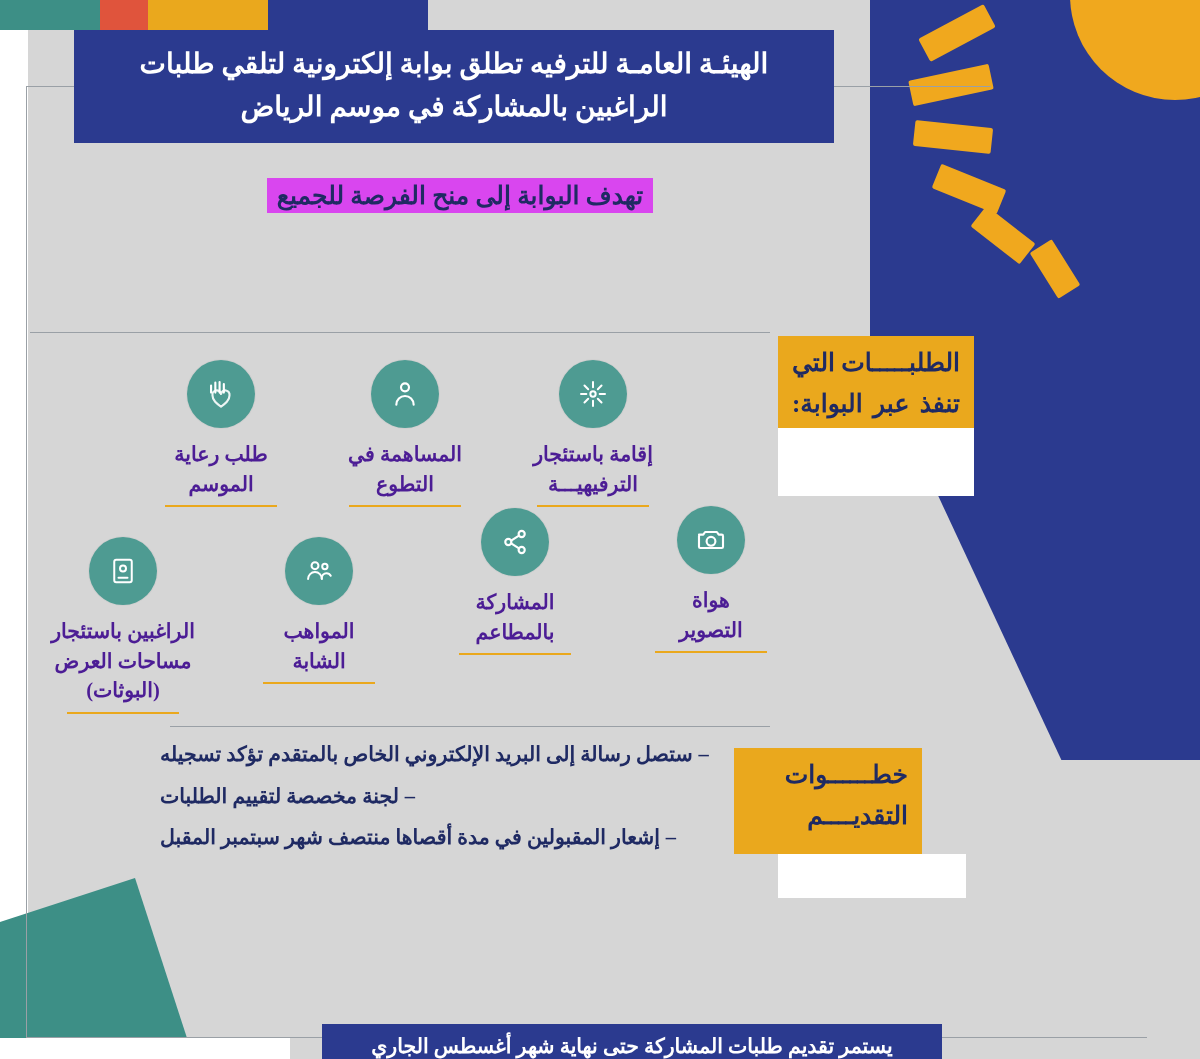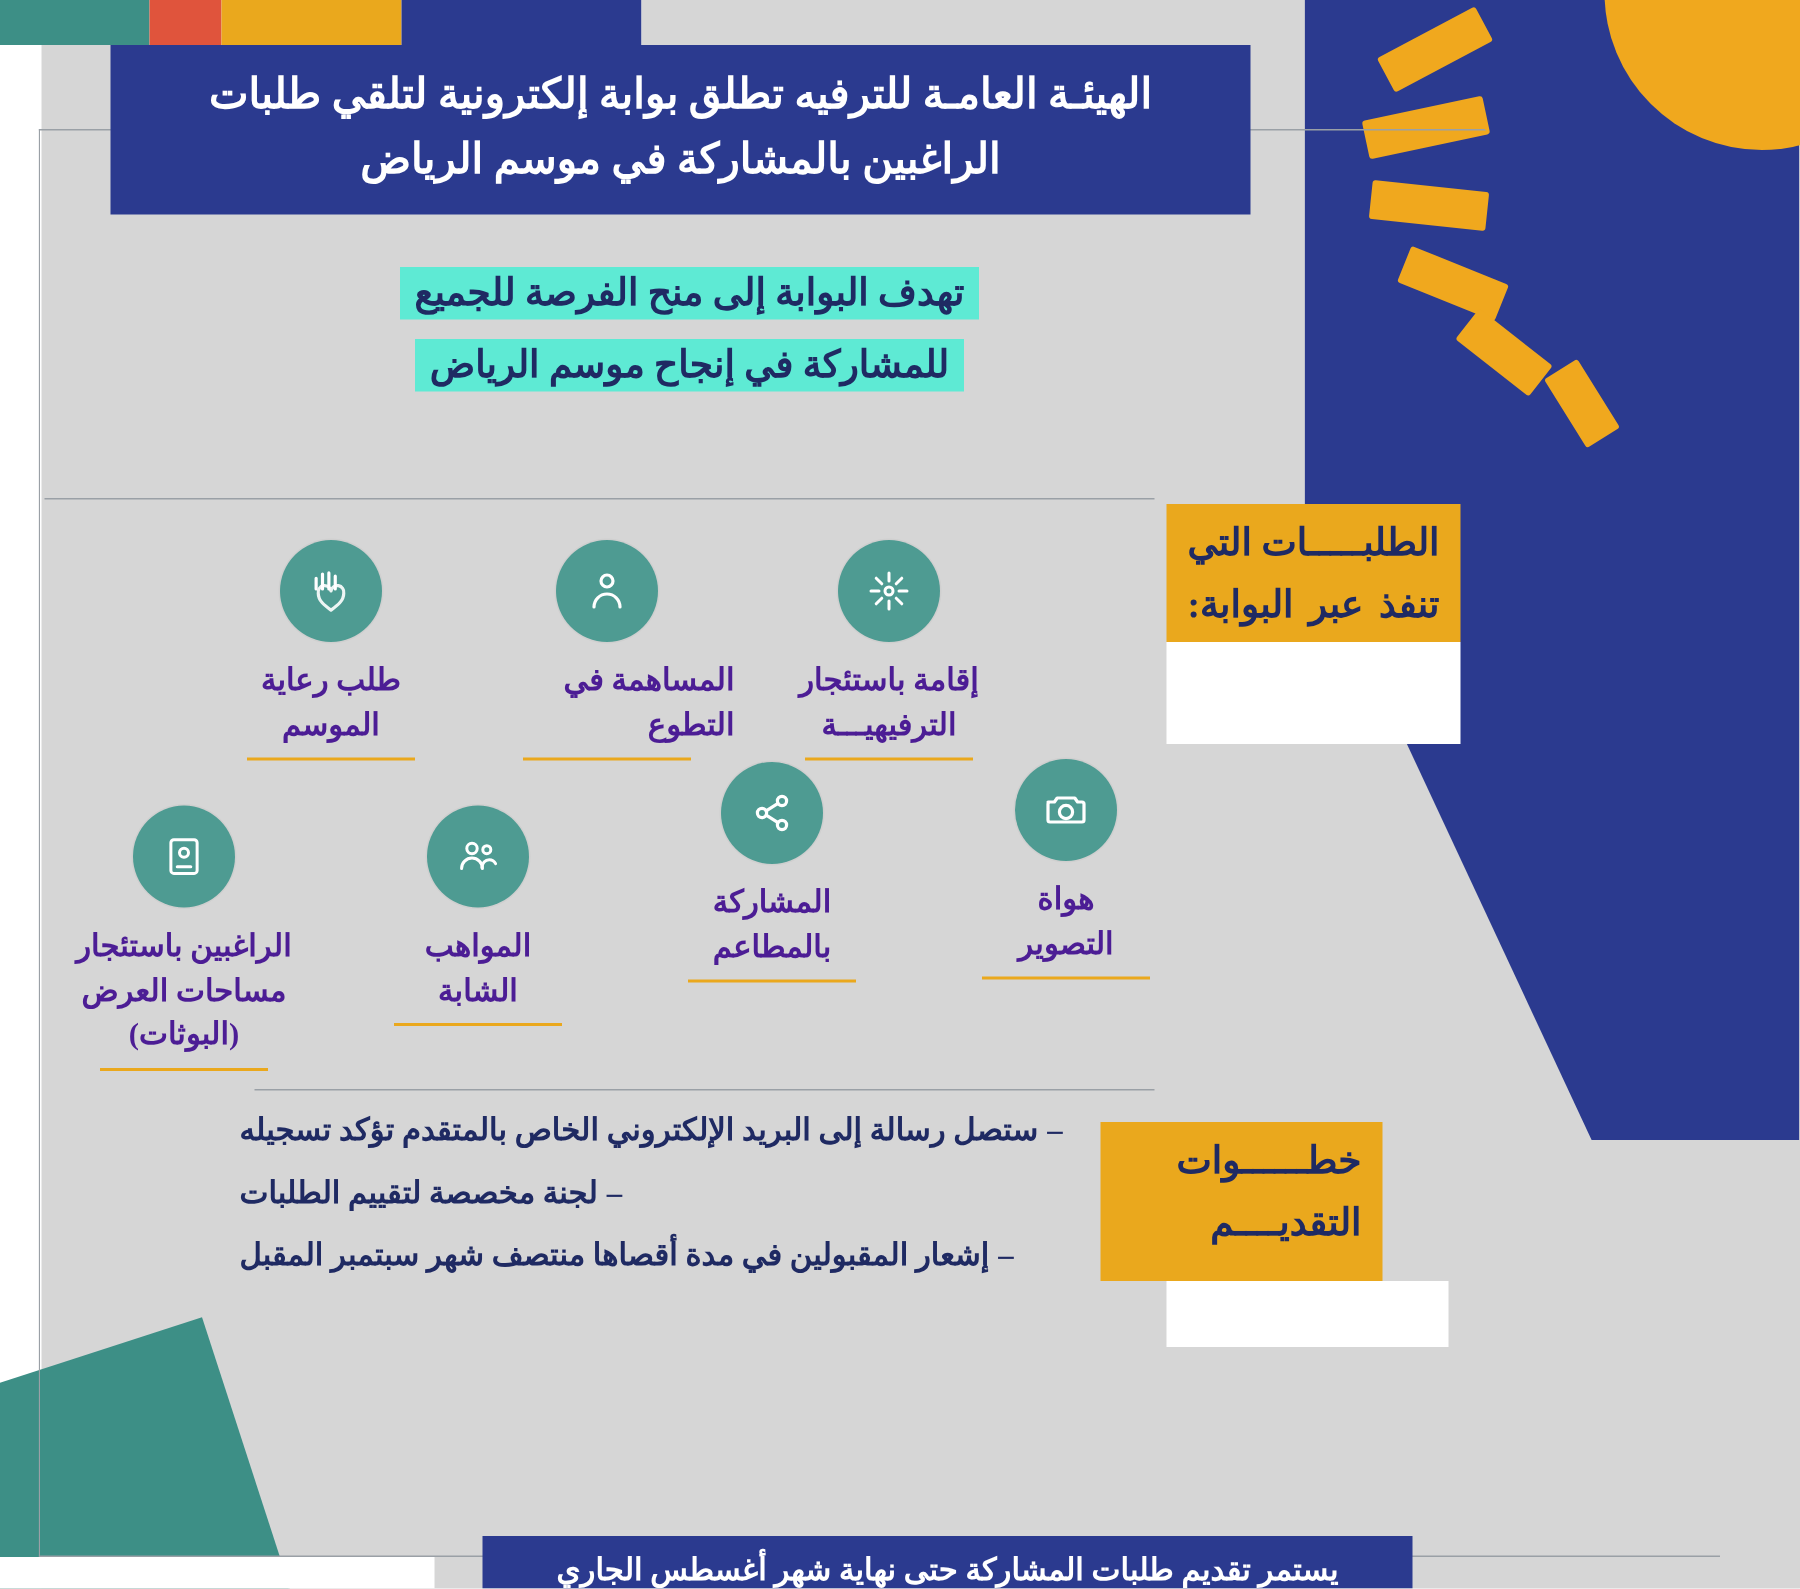--- a/index.html
+++ b/index.html
@@ -109,21 +109,21 @@
     position: absolute;
     left: 180px; top: 172px;
     width: 560px;
     text-align: center;
     color: #1f2a63;
     font-size: 25px;
     font-weight: bold;
     line-height: 1.9;
   }
   .subhead span {
-    background: #5eead4;
+    background: #d946ef;
     padding: 4px 10px;
     box-decoration-break: clone;
     -webkit-box-decoration-break: clone;
   }
 
   
   .side-label {
     position: absolute;
     background: #eaa81d;
     color: #1f2a63;
@@ -244,39 +244,38 @@
   <div class="teal-corner"></div>
 
   <div class="frame"></div>
   <div class="divider" style="top:332px;"></div>
   <div class="divider" style="top:726px;width:600px;left:170px;"></div>
 
   <div class="headline">الهيئـة العامـة للترفيه تطلق بوابة إلكترونية لتلقي طلبات الراغبين بالمشاركة في موسم الرياض</div>
 
   <div class="subhead">
     <div><span>تهدف البوابة إلى منح الفرصة للجميع</span></div>
-    <div><span>للمشاركة في إنجاح موسم الرياض</span></div>
   </div>
 
   <div class="side-label" style="left:778px; top:336px; width:196px; height:92px;">الطلبـــــات التي تنفذ عبر البوابة:</div>
   <div class="side-white" style="left:778px; top:428px; width:196px; height:68px;"></div>
 
   <div class="icon-item" style="left:136px; top:360px;">
     <div class="circle">
       <svg width="34" height="34" viewBox="0 0 24 24" fill="none" stroke="#ffffff" stroke-width="1.5" stroke-linecap="round" stroke-linejoin="round">
         <path d="M12 21c-3-2.2-6-4.4-6-8a3 3 0 0 1 6-1 3 3 0 0 1 6 1c0 3.6-3 5.8-6 8z" opacity="0.9"></path>
         <path d="M5 11V6M8 11V4M11 11V3.5M14 11V5"></path>
       </svg>
     </div>
     <div class="icon-caption">طلب رعاية
 الموسم</div>
     <div class="cap-underline"></div>
   </div>
 
-  <div class="icon-item" style="left:320px; top:360px;text-align:right;">
+  <div class="icon-item" style="left:320px; top:360px;">
     <div class="circle">
       <svg width="32" height="32" viewBox="0 0 24 24" fill="none" stroke="#ffffff" stroke-width="1.6" stroke-linecap="round" stroke-linejoin="round">
         <circle cx="12" cy="7" r="3"></circle>
         <path d="M5.5 20c0-3.6 2.9-6.5 6.5-6.5s6.5 2.9 6.5 6.5"></path>
       </svg>
     </div>
     <div class="icon-caption">المساهمة في
 التطوع</div>
     <div class="cap-underline"></div>
   </div>

